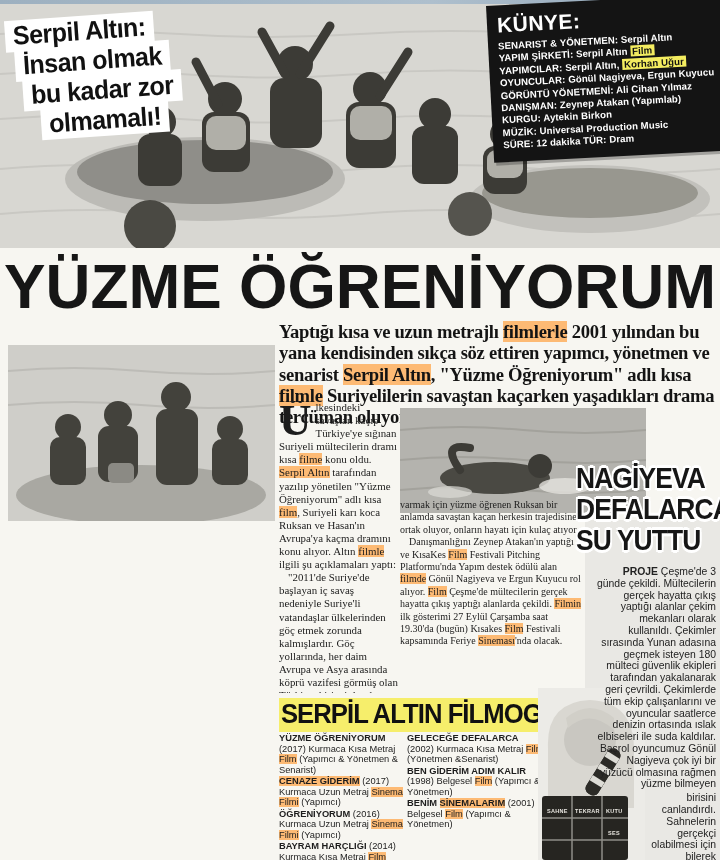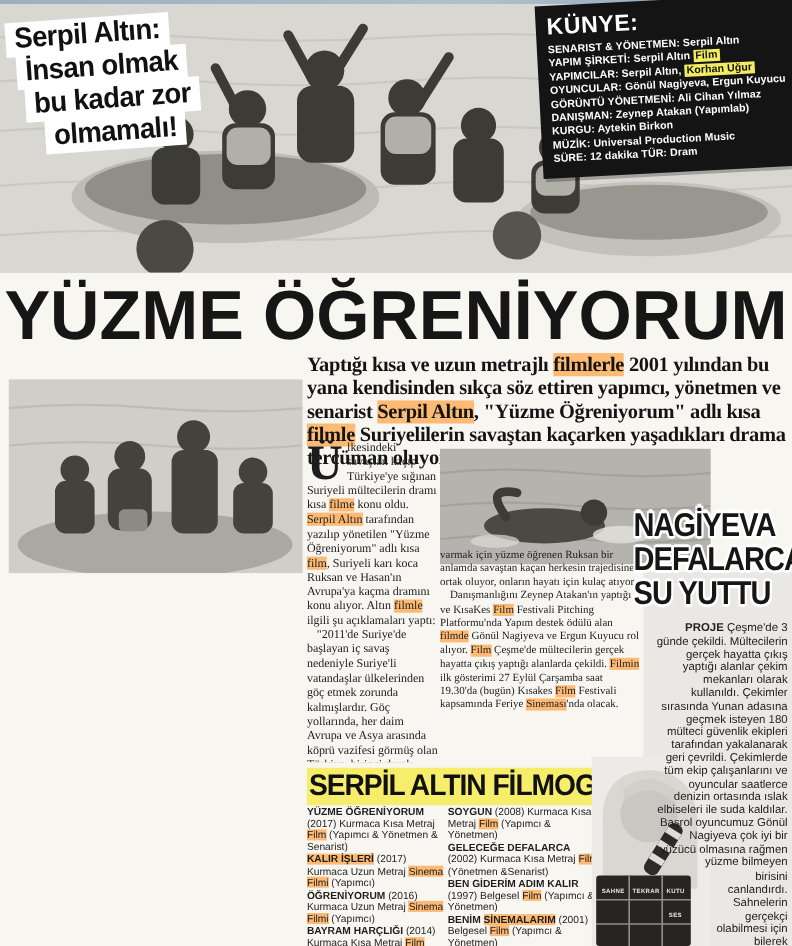--- a/index.html
+++ b/index.html
@@ -220,30 +220,29 @@
 
   <div class="abs col2 bodytext">
     <p><span>varmak için yüzme öğrenen Ruksan bir anlamda savaştan kaçan herkesin trajedisine ortak oluyor, onların hayatı için kulaç atıyor.</span></p>
     <p class="ind"><span>Danışmanlığını Zeynep Atakan'ın yaptığı ve KısaKes </span><span class="hl">Film</span><span> Festivali Pitching Platformu'nda Yapım destek ödülü alan </span><span class="hl">filmde</span><span> Gönül Nagiyeva ve Ergun Kuyucu rol alıyor. </span><span class="hl">Film</span><span> Çeşme'de mültecilerin gerçek hayatta çıkış yaptığı alanlarda çekildi. </span><span class="hl">Filmin</span><span> ilk gösterimi 27 Eylül Çarşamba saat 19.30'da (bugün) Kısakes </span><span class="hl">Film</span><span> Festivali kapsamında Feriye </span><span class="hl">Sineması</span><span>'nda olacak.</span></p>
   </div>
 
   <div class="abs filmotitle">SERPİL ALTIN FİLMOGRAFİ</div>
 
   <div class="abs filmocol filmo-left">
     <p><span class="b">YÜZME ÖĞRENİYORUM</span><span> (2017) Kurmaca Kısa Metraj </span><span class="hl">Film</span><span>  (Yapımcı &amp; Yönetmen &amp; Senarist)</span></p>
-    <p><span class="hl b">KALIR İŞLERİ</span><span> (2017) Kurmaca Uzun Metraj </span><span class="hl">Sinema Filmi</span><span> (Yapımcı)</span></p>
+    <p><span class="hl b">CENAZE GİDERİM</span><span> (2017) Kurmaca Uzun Metraj </span><span class="hl">Sinema Filmi</span><span> (Yapımcı)</span></p>
     <p><span class="b">ÖĞRENİYORUM</span><span> (2016) Kurmaca Uzun Metraj </span><span class="hl">Sinema Filmi</span><span>  (Yapımcı)</span></p>
     <p><span class="b">BAYRAM HARÇLIĞI</span><span> (2014) Kurmaca Kısa Metraj </span><span class="hl">Film</span></p>
 
   </div>
 
   <div class="abs filmocol filmo-right">
-    <p><span class="b">SOYGUN</span><span> (2008) Kurmaca Kısa Metraj </span><span class="hl">Film</span><span>  (Yapımcı &amp; Yönetmen)</span></p>
     <p><span class="b">GELECEĞE DEFALARCA</span><span> (2002) Kurmaca Kısa Metraj </span><span class="hl">Film</span><span> (Yönetmen &amp;Senarist)</span></p>
-    <p><span class="b">BEN GİDERİM ADIM KALIR</span><span> (1997) Belgesel </span><span class="hl">Film</span><span> (Yapımcı &amp; Yönetmen)</span></p>
+    <p><span class="b">BEN GİDERİM ADIM KALIR</span><span> (1998) Belgesel </span><span class="hl">Film</span><span> (Yapımcı &amp; Yönetmen)</span></p>
     <p><span class="b">BENİM </span><span class="hl b">SİNEMALARIM</span><span> (2001) Belgesel </span><span class="hl">Film</span><span> (Yapımcı &amp; Yönetmen)</span></p>
 
   </div>
 
   <div class="abs clapperphoto">
     <svg width="107" height="172" viewBox="0 0 107 172">
       <rect width="107" height="172" fill="#ecebe7"></rect>
       <path d="M10 60 Q8 14 52 12 Q96 14 96 62 L96 120 L10 120 Z" fill="#d9d7d1"></path>
       <circle cx="52" cy="52" r="26" fill="#c9c7c1"></circle>
       <path d="M30 40 Q52 20 76 42 L76 30 Q52 10 28 30 Z" fill="#d1cfc8"></path>

